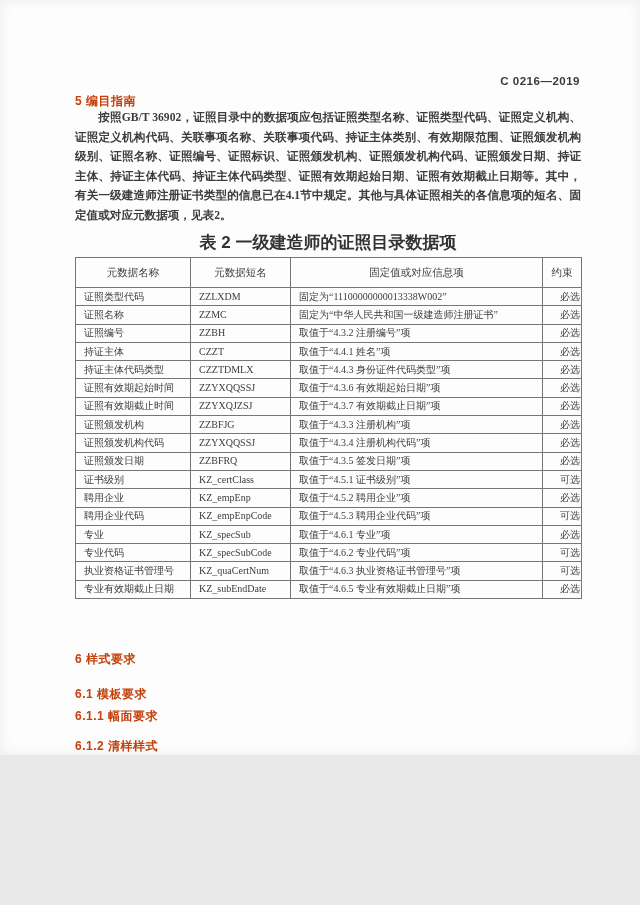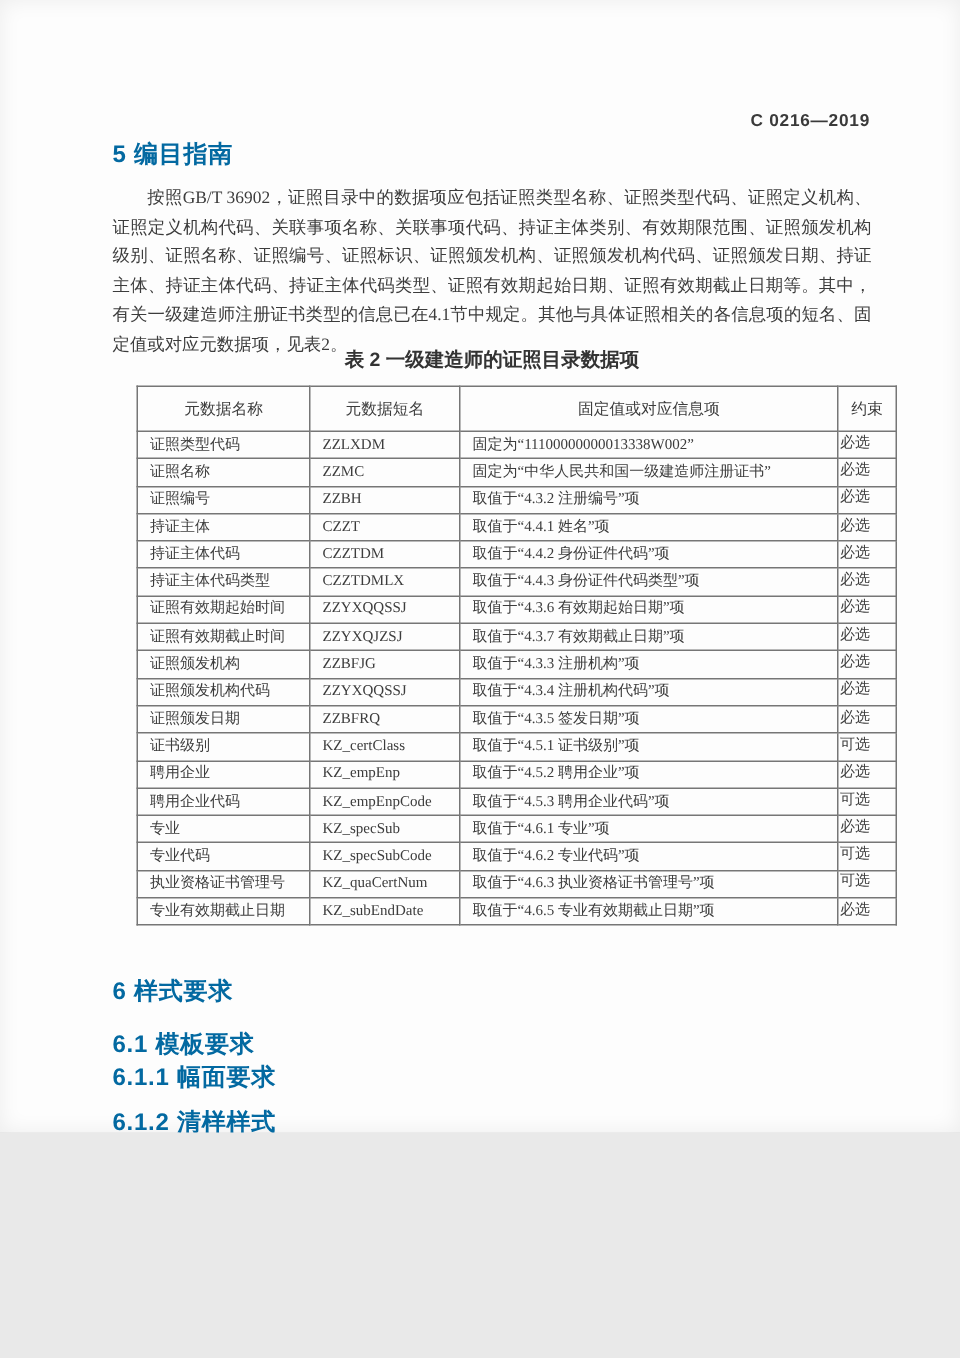--- a/index.html
+++ b/index.html
@@ -17,74 +17,74 @@
     color:#3c3c3c;
   }
   .header-code{
     position:absolute;top:75px;right:60px;
     font-family:"Liberation Sans","DejaVu Sans",sans-serif;
     font-size:11.5px;font-weight:bold;letter-spacing:0.5px;color:#3a3a3a;
   }
   .h-sec{
     position:absolute;left:75px;
     font-family:"Liberation Sans","DejaVu Sans",sans-serif;
-    font-weight:bold;font-size:16px;color:#0369a1;
+    font-weight:bold;font-size:12px;color:#c2410c;
     letter-spacing:0.5px;
   }
   .para{
     position:absolute;left:75px;width:506px;
     font-size:11.6px;line-height:19.5px;
     text-align:justify;color:#3c3c3c;
     text-indent:2em;
   }
   .tbl-caption{
     position:absolute;left:75px;width:506px;top:231px;
     text-align:center;
     font-family:"Liberation Sans","DejaVu Sans",sans-serif;
-    font-weight:bold;font-size:13px;color:#333;
+    font-weight:bold;font-size:17px;color:#333;
   }
   table.catalog{
     position:absolute;left:75px;top:257px;
     width:506px;
     border-collapse:collapse;
     table-layout:fixed;
-    font-size:10px;color:#3c3c3c;margin-left:16px;
+    font-size:10px;color:#3c3c3c;
   }
   table.catalog th, table.catalog td{
     border:1px solid #767676;
     padding:0 0 0 8px;
     overflow:hidden;white-space:nowrap;
   }
   table.catalog th{
     height:29px;
     text-align:center;padding:0 2px;
     font-weight:normal;font-size:10.5px;
   }
   table.catalog td{height:17.3px;line-height:12px;}
-  table.catalog td.c-constraint{text-align:left;padding:0 1px;font-family:Liberation Mono, monospace;}
+  table.catalog td.c-constraint{text-align:right;padding:0 1px;}
   col.c1{width:115px;} col.c2{width:100px;} col.c3{width:252px;} col.c4{width:39px;}
   .body-line{
     position:absolute;left:99px;
     font-size:11.6px;color:#3c3c3c;
   }
   .page-num{
     position:absolute;top:828px;right:68px;
     font-size:11px;color:#555;
   }
 </style>
 </head>
 <body>
 
 <div class="page">
 
   <div class="header-code">C 0216—2019</div>
 
   <div class="h-sec" style="top:93px;">5 编目指南</div>
 
-  <div class="para" style="top:122px;">按照GB/T 36902，证照目录中的数据项应包括证照类型名称、证照类型代码、证照定义机构、证照定义机构代码、关联事项名称、关联事项代码、持证主体类别、有效期限范围、证照颁发机构级别、证照名称、证照编号、证照标识、证照颁发机构、证照颁发机构代码、证照颁发日期、持证主体、持证主体代码、持证主体代码类型、证照有效期起始日期、证照有效期截止日期等。其中，有关一级建造师注册证书类型的信息已在4.1节中规定。其他与具体证照相关的各信息项的短名、固定值或对应元数据项，见表2。</div>
+  <div class="para" style="top:108px;font-weight:bold;">按照GB/T 36902，证照目录中的数据项应包括证照类型名称、证照类型代码、证照定义机构、证照定义机构代码、关联事项名称、关联事项代码、持证主体类别、有效期限范围、证照颁发机构级别、证照名称、证照编号、证照标识、证照颁发机构、证照颁发机构代码、证照颁发日期、持证主体、持证主体代码、持证主体代码类型、证照有效期起始日期、证照有效期截止日期等。其中，有关一级建造师注册证书类型的信息已在4.1节中规定。其他与具体证照相关的各信息项的短名、固定值或对应元数据项，见表2。</div>
 
   <div class="tbl-caption">表 2 一级建造师的证照目录数据项</div>
 
   <table class="catalog">
     <colgroup>
         <col class="c1">
         <col class="c2">
         <col class="c3">
         <col class="c4">
       </colgroup>
@@ -115,26 +115,20 @@
           <td>取值于“4.3.2 注册编号”项</td>
           <td class="c-constraint">必选</td>
         </tr>
         <tr>
           <td>持证主体</td>
           <td>CZZT</td>
           <td>取值于“4.4.1 姓名”项</td>
           <td class="c-constraint">必选</td>
         </tr>
         <tr>
-          <td>持证主体代码</td>
-          <td>CZZTDM</td>
-          <td>取值于“4.4.2 身份证件代码”项</td>
-          <td class="c-constraint">必选</td>
-        </tr>
-        <tr>
           <td>持证主体代码类型</td>
           <td>CZZTDMLX</td>
           <td>取值于“4.4.3 身份证件代码类型”项</td>
           <td class="c-constraint">必选</td>
         </tr>
         <tr>
           <td>证照有效期起始时间</td>
           <td>ZZYXQQSSJ</td>
           <td>取值于“4.3.6 有效期起始日期”项</td>
           <td class="c-constraint">必选</td>

